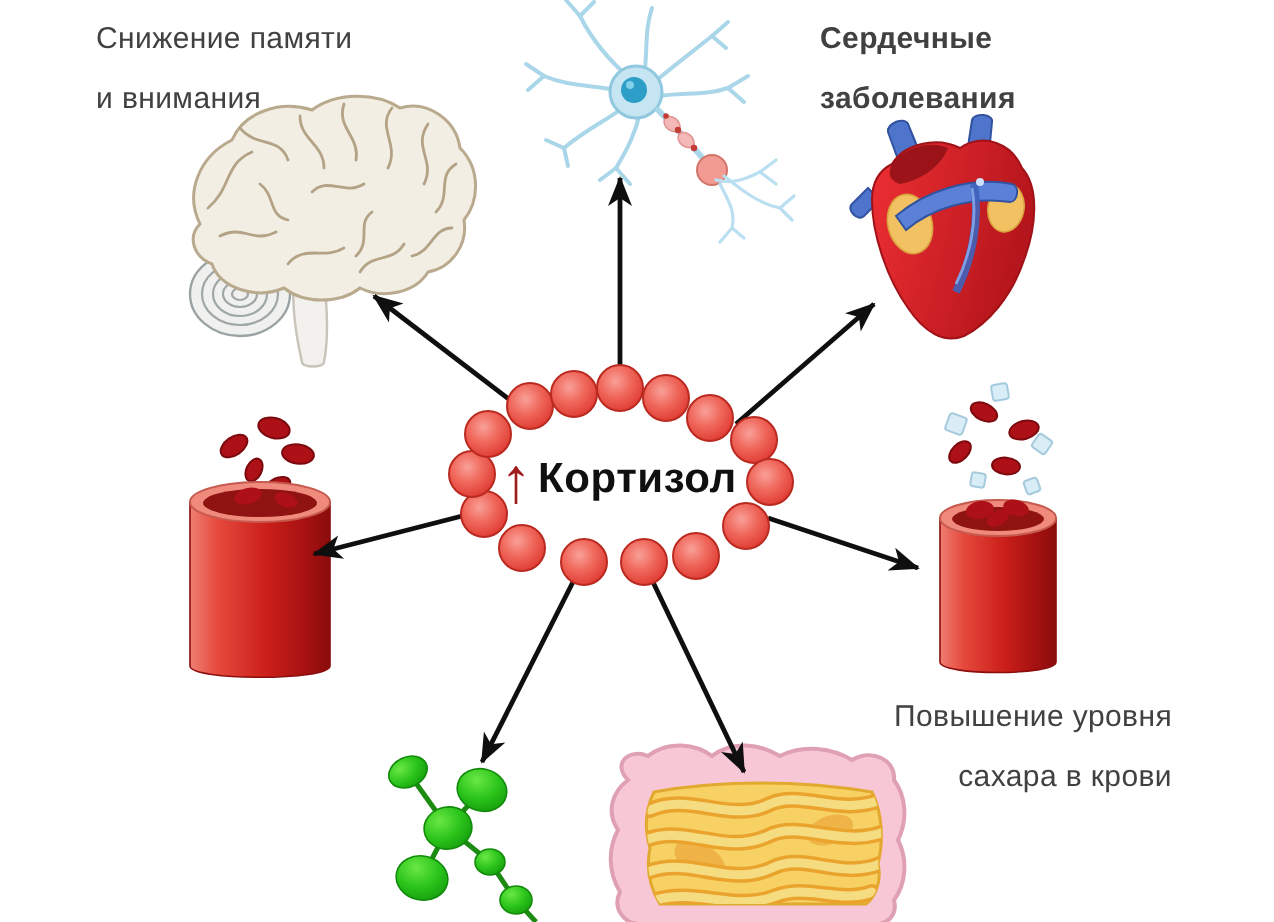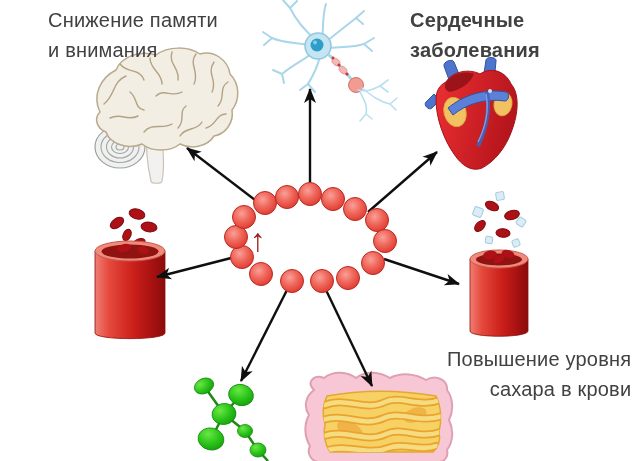--- a/index.html
+++ b/index.html
@@ -2,21 +2,21 @@
 <html><head>
 <meta charset="utf-8">
 <style>
   html,body{margin:0;padding:0;background:#ffffff;}
   .stage{
     position:relative;width:637px;height:461px;background:#ffffff;overflow:hidden;
     font-family:"Liberation Sans",sans-serif;
   }
   .stage svg{position:absolute;left:0;top:0;}
   .label{
-    position:absolute;color:#414141;font-size:20px;line-height:30px;
+    position:absolute;color:#414141;font-size:15px;line-height:30px;
     white-space:pre-line;letter-spacing:.2px;
   }
   .label-memory{left:48px;top:5px;}
   .label-heart{left:410px;top:5px;font-weight:bold;}
   .label-bp{left:60px;top:352px;}
   .label-sugar{left:447px;top:344px;text-align:right;}
   .center-label{
     position:absolute;left:250px;top:222px;height:36px;
     display:flex;align-items:center;
   }
@@ -245,14 +245,15 @@
 
   <div class="label label-memory">Снижение памяти
 и внимания</div>
   <div class="label label-heart">Сердечные
 заболевания</div>
   <div class="label label-sugar">Повышение уровня
 сахара в крови</div>
 
   <div class="center-label">
     <span class="up-arrow">↑</span>
+    <span class="cortisol-text">Кортизол</span>
   </div>
 </div>
 
 </body></html>

